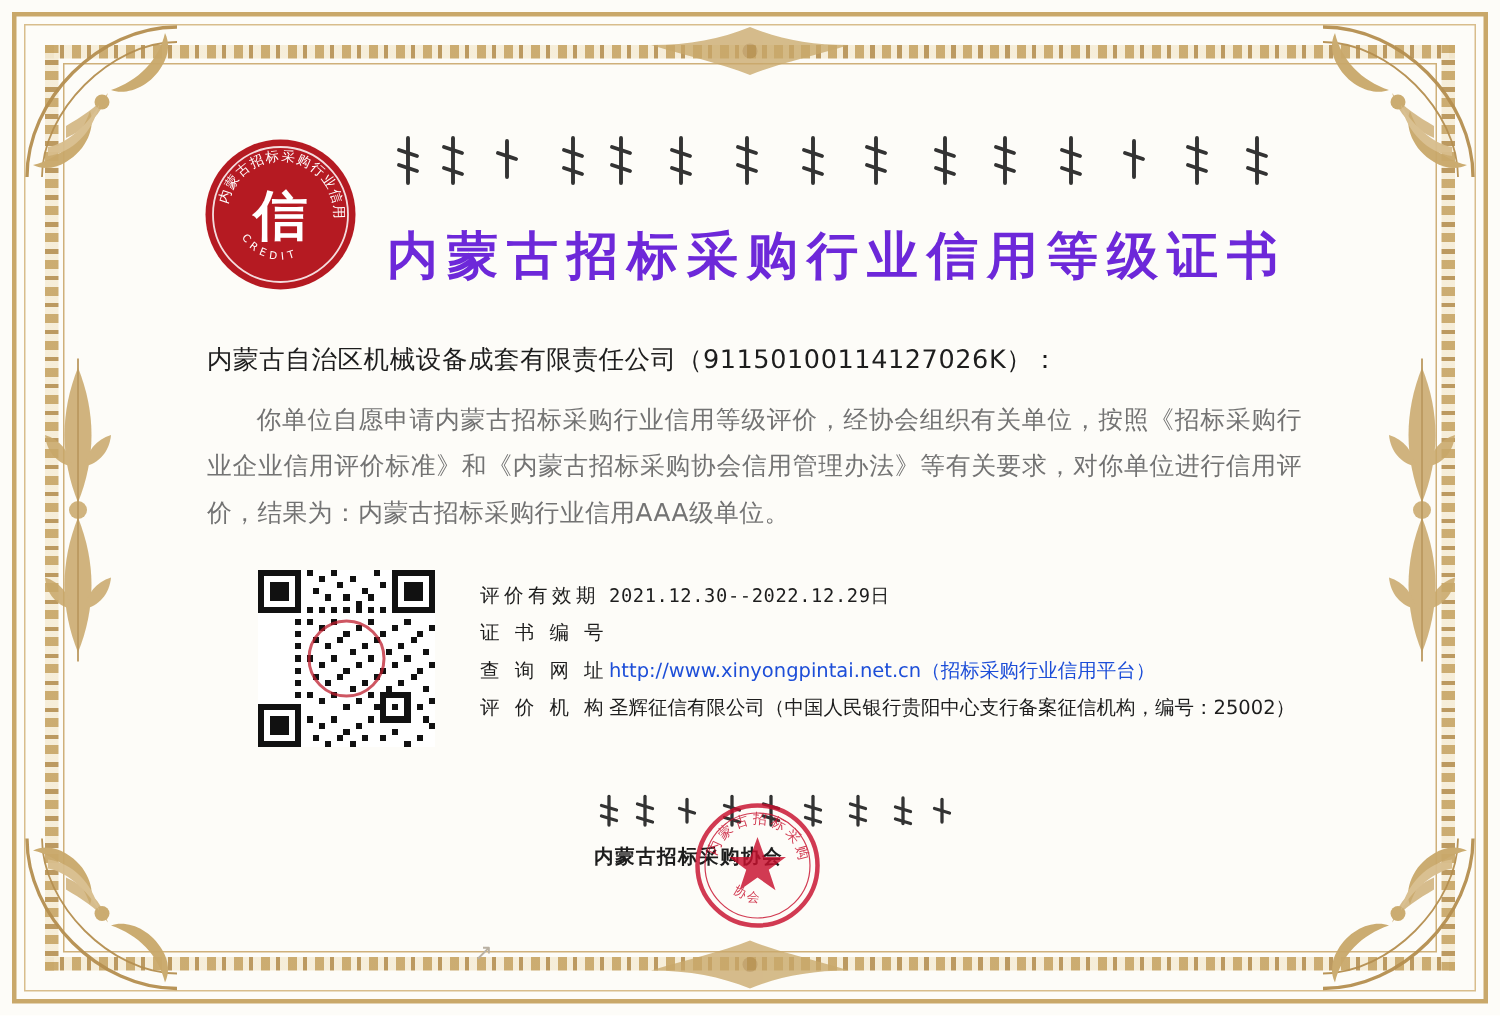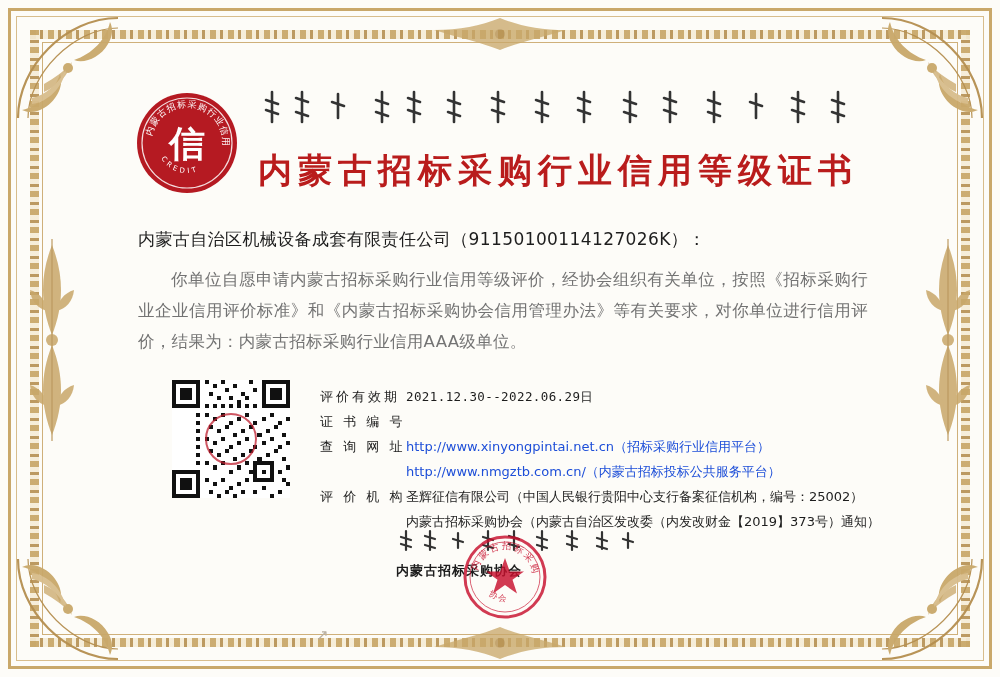--- a/index.html
+++ b/index.html
@@ -104,21 +104,21 @@
     height: 42px;
   }
   .main-title {
     position: absolute;
     left: 258px;
     top: 148px;
     width: 620px;
     font-size: 34px;
     font-weight: bold;
     letter-spacing: 6px;
-    color: #b91c1c;
+    color: #6d28d9;
     font-family: "DejaVu Sans", "Liberation Sans", sans-serif;
     white-space: nowrap;
   }
 
   
   .recipient {
     position: absolute;
     left: 138px;
     top: 228px;
     font-size: 17px;
@@ -552,48 +552,40 @@
         <rect x="27" y="24" width="1" height="1"></rect>
       </g>
     </svg>
   </div>
   <div class="qr-stamp"></div>
 
   <div class="details">
 
     <div class="detail-row">
       <div class="detail-label">评价有效期</div>
-      <div class="detail-value mono">2021.12.30--2022.06.29日</div>
+      <div class="detail-value mono">2021.12.30--2022.12.29日</div>
     </div>
 
     <div class="detail-row">
       <div class="detail-label">证 书 编 号</div>
     </div>
 
     <div class="detail-row">
       <div class="detail-label">查 询 网 址</div>
       <div class="detail-value">
         <span class="link">http://www.xinyongpintai.net.cn（招标采购行业信用平台）</span>
       </div>
     </div>
 
-    <div class="detail-row">
-      <div class="detail-value sub">
-        <span class="link">http://www.nmgztb.com.cn/（内蒙古招标投标公共服务平台）</span>
-      </div>
-    </div>
 
     <div class="detail-row">
       <div class="detail-label">评 价 机 构</div>
       <div class="detail-value">圣辉征信有限公司（中国人民银行贵阳中心支行备案征信机构，编号：25002）</div>
     </div>
 
-    <div class="detail-row">
-      <div class="detail-value sub">内蒙古招标采购协会（内蒙古自治区发改委（内发改财金【2019】373号）通知）</div>
-    </div>
 
   </div>
 
   <div class="sig-mongolian">
     <svg viewBox="0 0 250 26" width="250" height="26" aria-hidden="true">
       <g stroke="#333333" stroke-width="2.2" fill="none" stroke-linecap="round">
         <path d="M10 3 L10 22"></path>
           <path d="M5 9 L15 12"></path>
           <path d="M5 16 L15 19"></path>
         <path d="M34 3 L34 22"></path>

